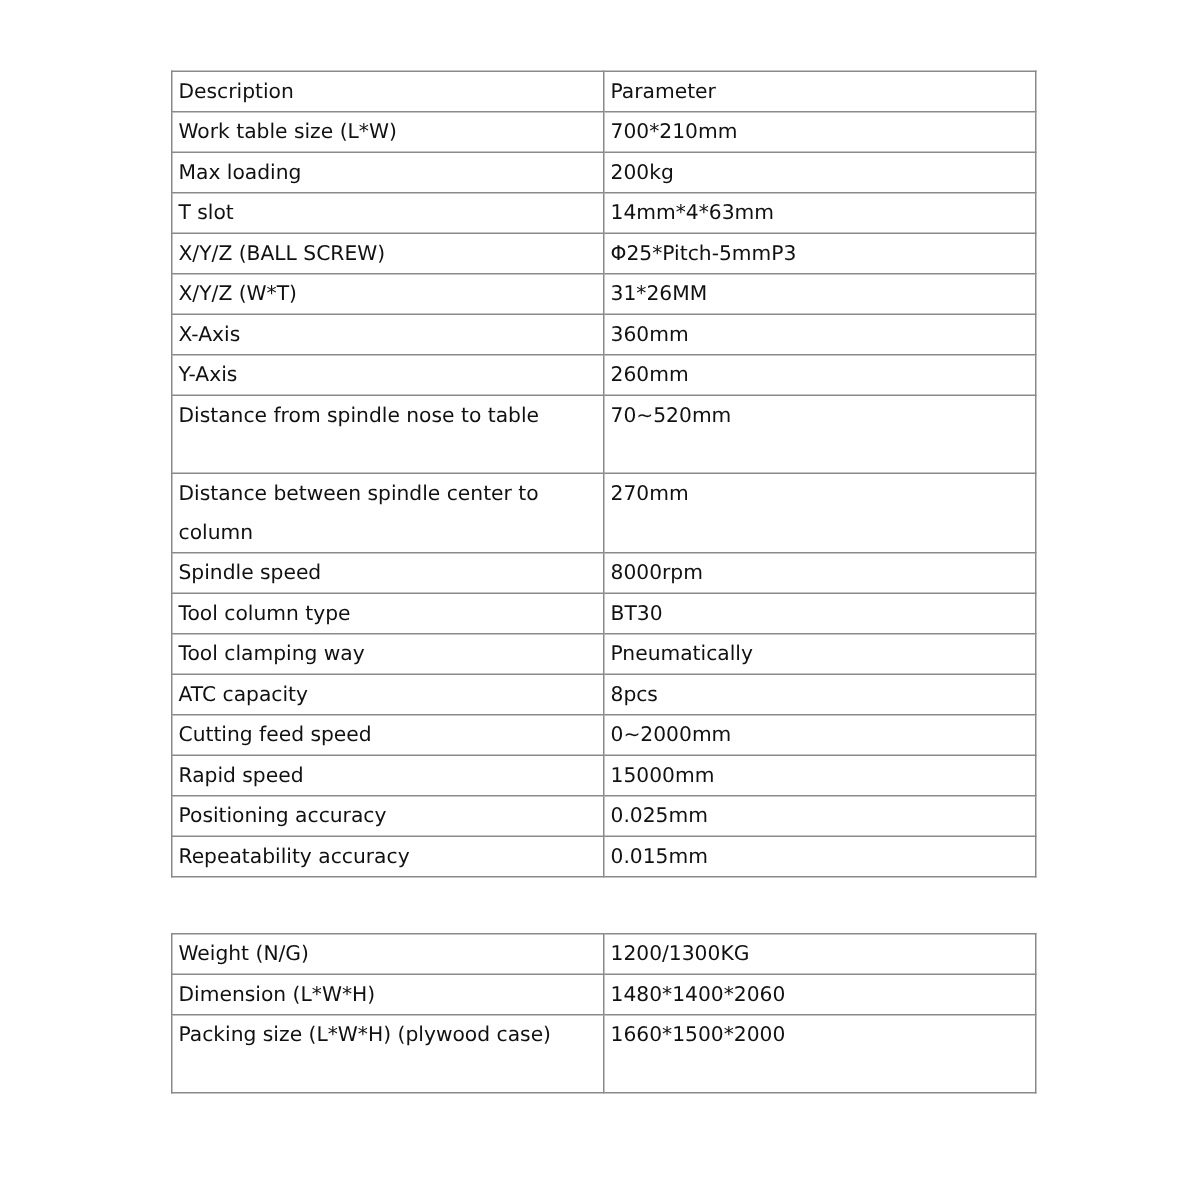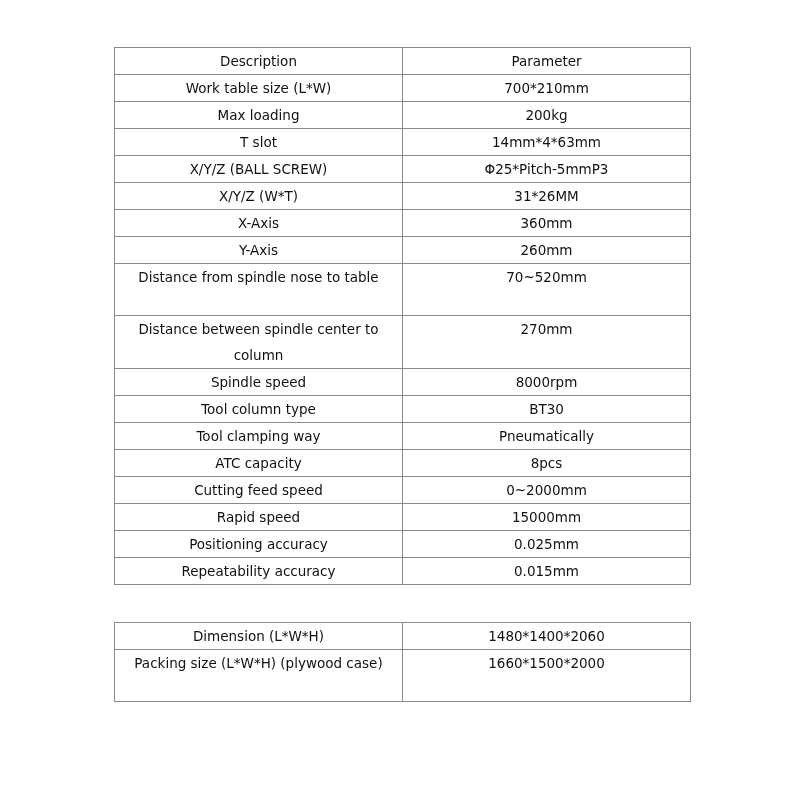--- a/index.html
+++ b/index.html
@@ -1,20 +1,20 @@
 <!DOCTYPE html>
 <html><head>
 <meta charset="utf-8">
 <style>
   html, body { margin:0; padding:0; background:#ffffff; }
   body { width:800px; height:800px; position:relative; overflow:hidden;
          font-family:"DejaVu Sans", sans-serif; color:#111; }
   table.spec { position:absolute; left:114px; border-collapse:collapse;
                table-layout:fixed; width:576px; }
-  table.spec td { border:1px solid #8a8a8a; text-align:center; vertical-align:top;
+  table.spec td { border:1px solid #8a8a8a; text-align:left; vertical-align:top;
                   font-size:13.5px; line-height:26px; height:26px; padding:0 4px;
                   box-sizing:border-box; overflow:hidden; white-space:normal; }
   table.spec td.d { width:288px; }
   table.spec td.p { width:288px; }
   table.spec tr.two td { height:52px; }
   #t1 { top:47px; }
   #t2 { top:622px; }
   .p3 { display:inline-block; }
 </style>
 </head>
@@ -93,20 +93,24 @@
   <tr>
     <td class="d">Repeatability accuracy</td>
     <td class="p">0.015mm</td>
   </tr>
 </tbody>
   </table>
 
 <table class="spec" id="t2">
   <tbody>
   <tr>
+    <td class="d">Weight (N/G)</td>
+    <td class="p">1200/1300KG</td>
+  </tr>
+  <tr>
     <td class="d">Dimension (L*W*H)</td>
     <td class="p">1480*1400*2060</td>
   </tr>
   <tr class="two">
     <td class="d">Packing size (L*W*H) (plywood case)</td>
     <td class="p">1660*1500*2000</td>
   </tr>
 </tbody>
   </table>
 

